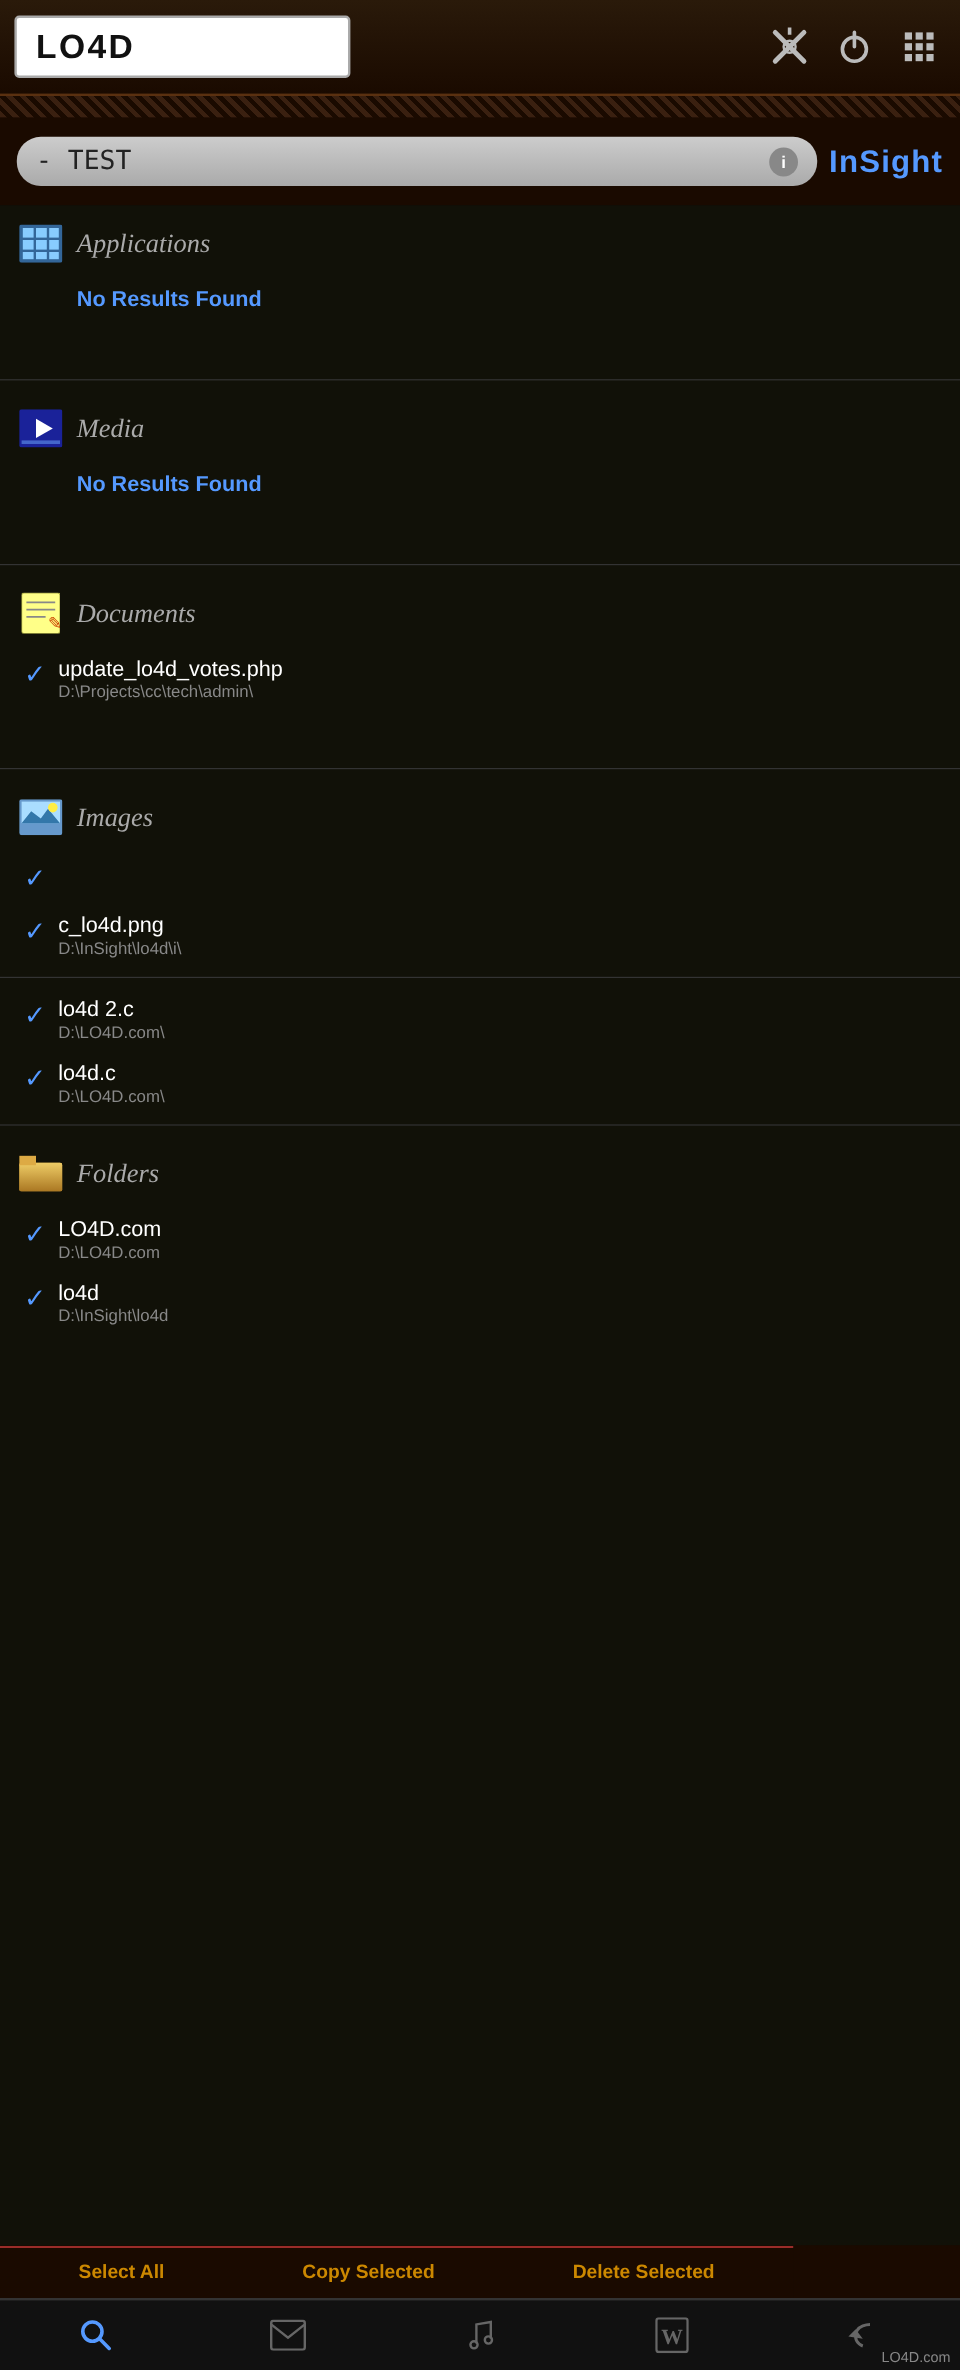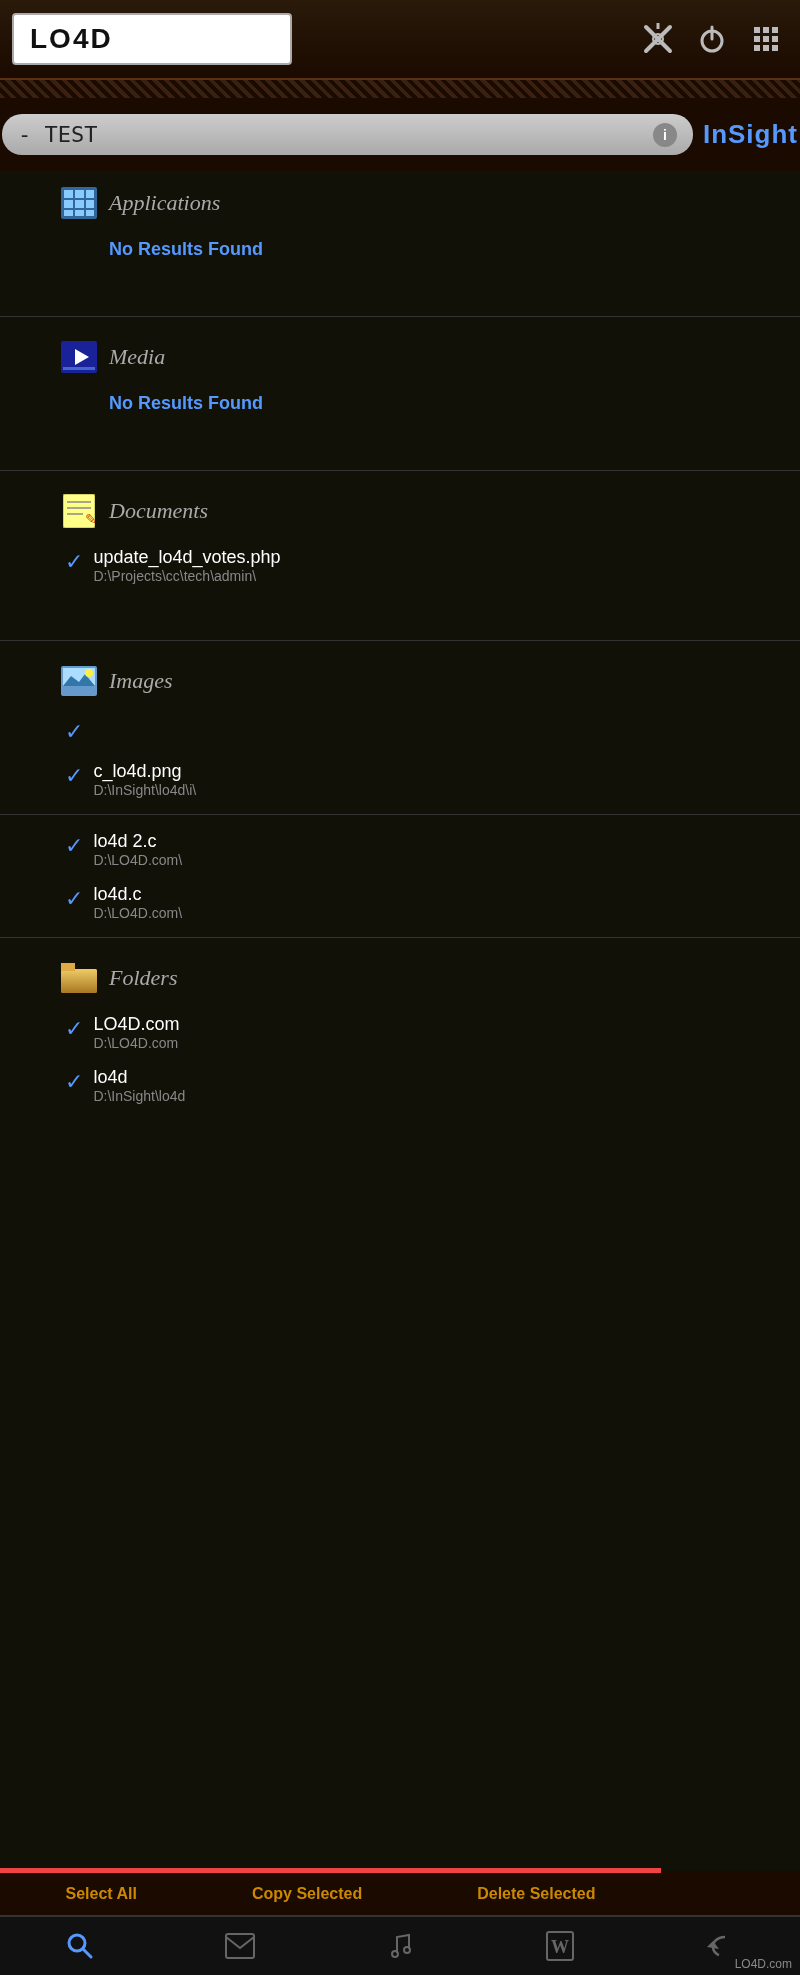--- a/index.html
+++ b/index.html
@@ -56,21 +56,21 @@
         #3a2010,
         #3a2010 4px,
         #1a0a00 4px,
         #1a0a00 8px
       );
     }
 
     
     .search-area {
       background: #1a0a00;
-      padding: 16px 2px;
+      padding: 16px 14px;
       display: flex;
       align-items: center;
       gap: 10px;
     }
     .search-input-wrap {
       flex: 1;
       background: linear-gradient(to bottom, #ccc, #aaa);
       border-radius: 20px;
       padding: 8px 16px;
       display: flex;
@@ -105,21 +105,20 @@
     
     .main-content {
       background: #111108;
       min-height: 1700px;
       padding-bottom: 10px;
     }
 
     
     .section {
       padding: 0;
-      margin-left: 45px;
     }
     .section-header {
       display: flex;
       align-items: center;
       padding: 14px 16px 10px 16px;
       gap: 12px;
       background: transparent;
     }
     .section-icon {
       width: 36px;
@@ -175,21 +174,21 @@
 
     
     .bottom-toolbar {
       position: fixed;
       bottom: 60px;
       width: 661px;
       background: #1a0a00;
       display: flex;
       justify-content: space-around;
       padding: 12px 8px;
-      border-top: 5px solid #ef4444;
+      border-top: 1px solid #ef4444;
     }
     .bottom-action {
       font-size: 16px;
       font-weight: bold;
       color: #cc8800;
       cursor: pointer;
     }
 
     
     .nav-bar {

